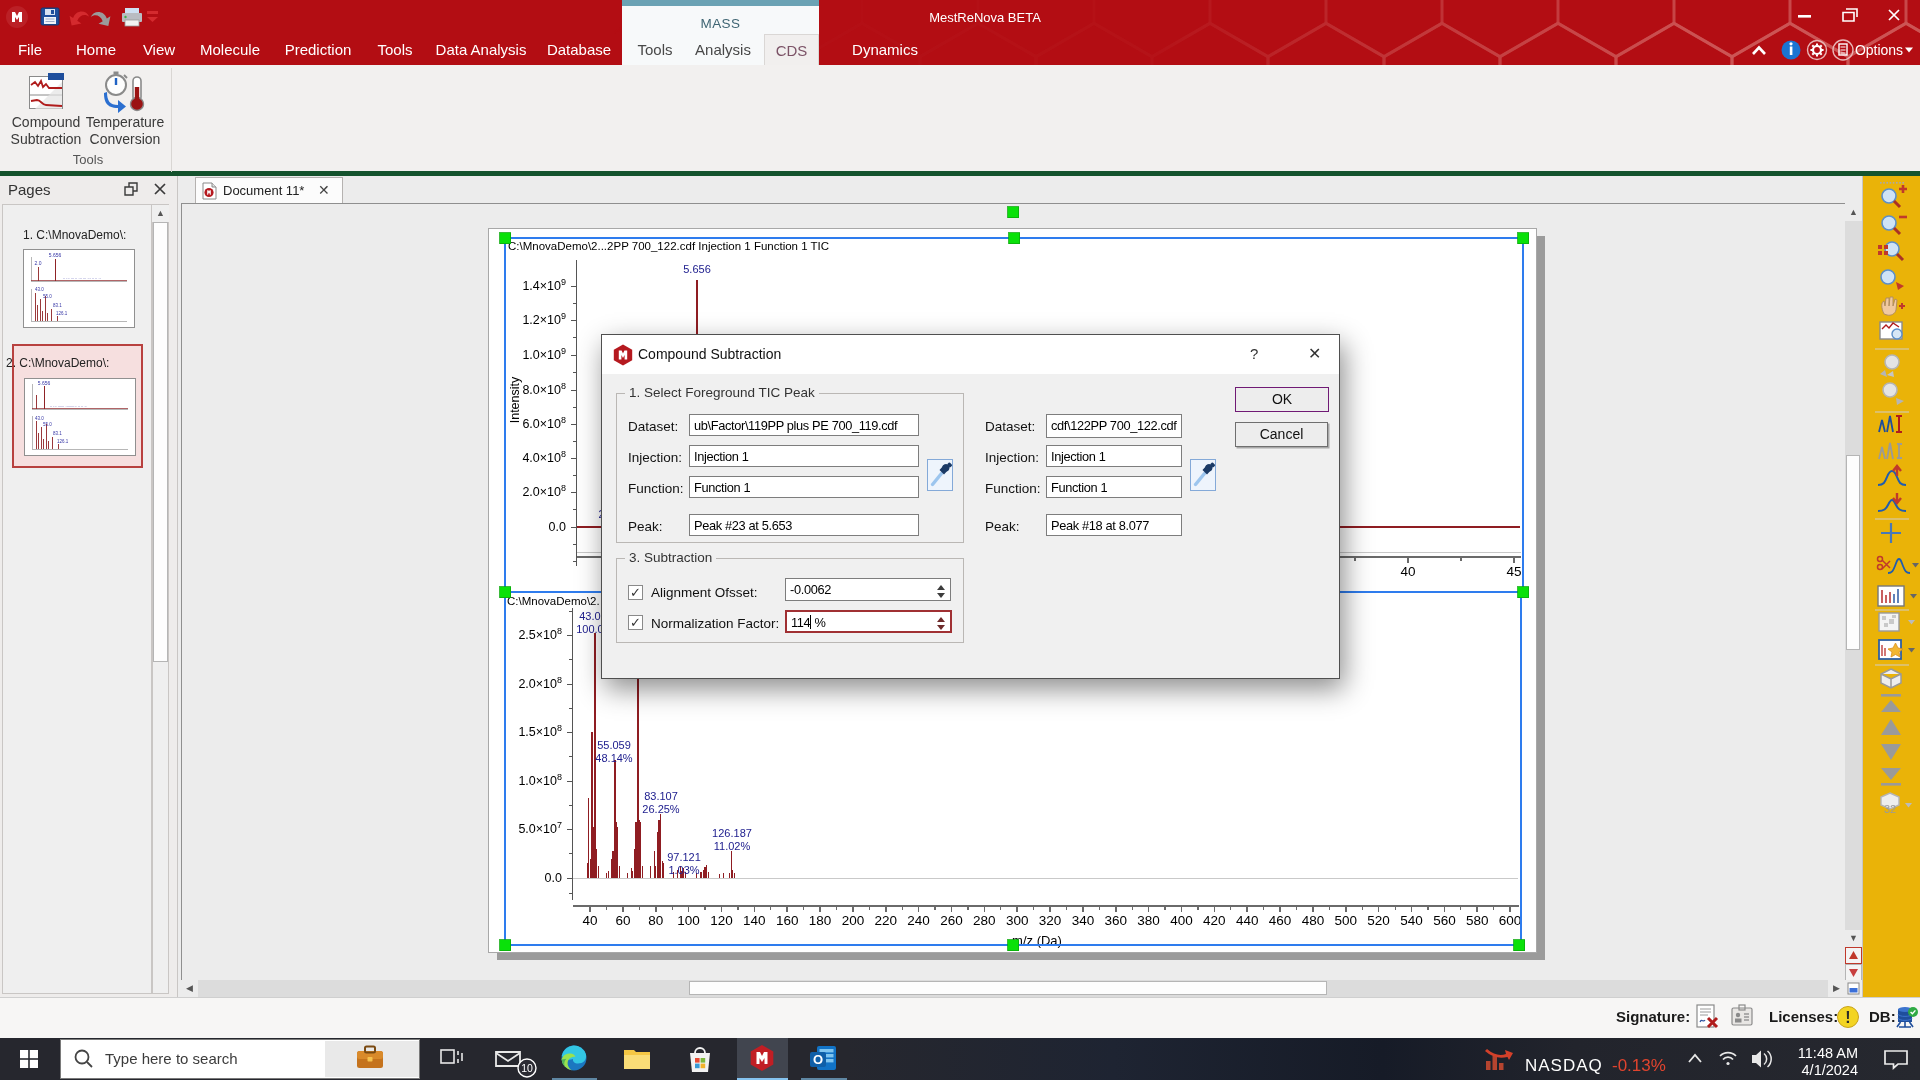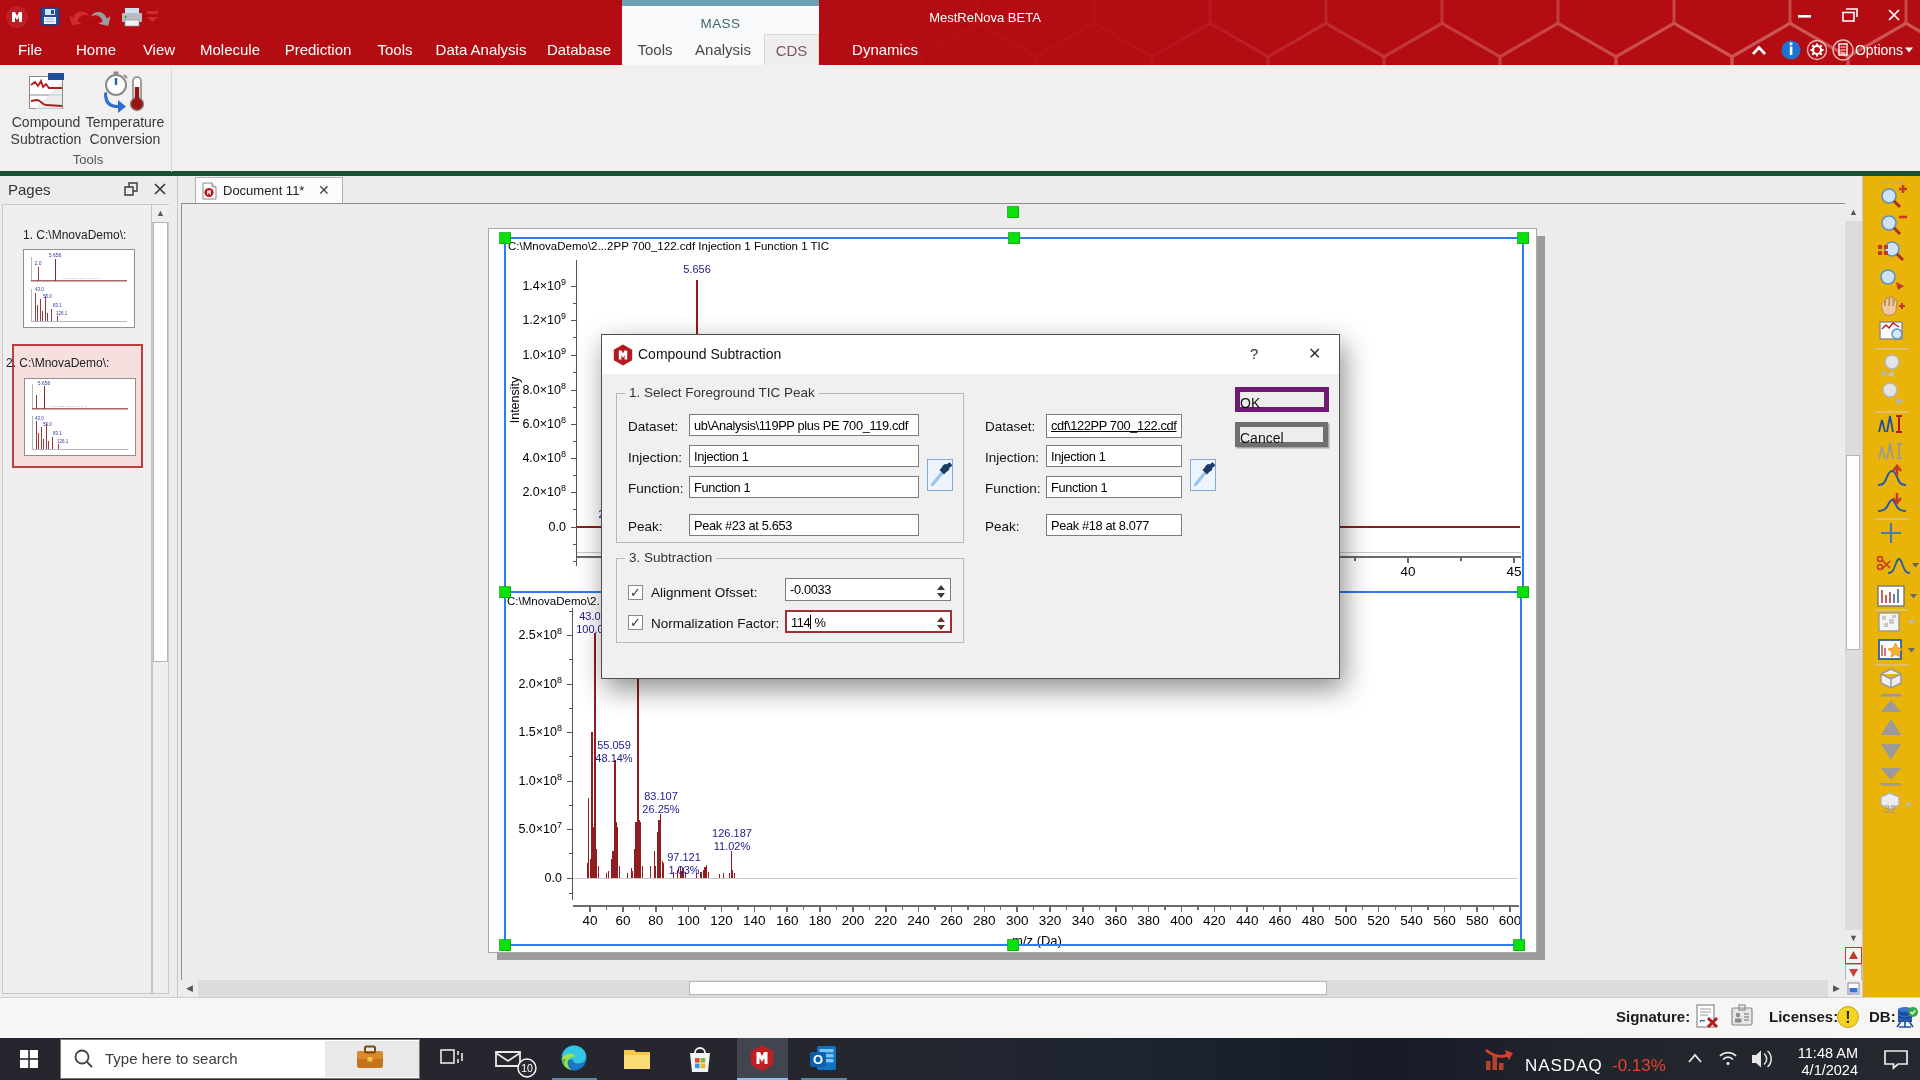--- a/index.html
+++ b/index.html
@@ -48,21 +48,21 @@
 
 #dlg{left:601px;top:334px;width:739px;height:345px;background:#f0f0f0;border:1px solid #4f4f4f;box-shadow:4px 10px 26px rgba(0,0,0,.45);}
 #dlgtitle{position:absolute;left:0;top:0;width:737px;height:39px;background:#fff;}
 #dlgtitle .t{position:absolute;left:36px;top:11px;font-size:14px;color:#111;}
 #dlgtitle .q{position:absolute;left:648px;top:10px;font-size:15px;color:#333;}
 #dlgtitle .x{position:absolute;left:706px;top:9px;font-size:16px;color:#333;}
 .grp{position:absolute;border:1px solid #bab7b4;}
 .grp .gl{position:absolute;left:8px;top:-9px;background:#f0f0f0;padding:0 4px;font-size:13.5px;color:#333;white-space:nowrap;}
 .flbl{position:absolute;font-size:13.5px;color:#111;white-space:nowrap;}
 .finp{position:absolute;background:#fff;border:1px solid #7d7d7d;font-size:12.8px;letter-spacing:-0.35px;color:#000;padding:3px 0 0 4px;white-space:nowrap;overflow:hidden;}
-.btn{position:absolute;background:#ededed;border:5px solid #701a75;font-size:14px;color:#111;text-align:left;}
+.btn{position:absolute;background:#ededed;border:1px solid #701a75;font-size:14px;color:#111;text-align:center;}
 .cb{position:absolute;width:15px;height:15px;background:#fff;border:1px solid #8a8a8a;font-size:13px;line-height:14px;text-align:center;color:#333;}
 svg{display:block;}
 </style></head>
 <body>
 
 <div class="abs" id="header">
   <svg class="abs" style="left:600px;top:0" width="1320" height="65" viewBox="0 0 1320 65">
     <defs>
       <pattern id="hex" width="116" height="200" patternUnits="userSpaceOnUse" patternTransform="translate(30,-60)">
         <g fill="none" stroke="#cd5858" stroke-width="3" stroke-opacity="0.8">
@@ -781,43 +781,43 @@
     <div class="x">✕</div>
   </div>
 
   <div class="grp" style="left:14px;top:58px;width:348px;height:150px;">
     <div class="gl">1. Select Foreground TIC Peak</div>
   </div>
   <div class="flbl" style="left:26px;top:84px;">Dataset:</div>
   <div class="flbl" style="left:26px;top:115px;">Injection:</div>
   <div class="flbl" style="left:26px;top:146px;">Function:</div>
   <div class="flbl" style="left:26px;top:184px;">Peak:</div>
-  <div class="finp" style="left:87px;top:79px;width:230px;height:22px;">ub\Analysis\119PP plus PE 700_119.cdf</div>
+  <div class="finp" style="left:87px;top:79px;width:230px;height:22px;">ub\Factor\119PP plus PE 700_119.cdf</div>
   <div class="finp" style="left:87px;top:110px;width:230px;height:22px;">Injection 1</div>
   <div class="finp" style="left:87px;top:141px;width:230px;height:22px;">Function 1</div>
   <div class="finp" style="left:87px;top:179px;width:230px;height:22px;">Peak #23 at 5.653</div>
 
   <div class="flbl" style="left:383px;top:84px;">Dataset:</div>
   <div class="flbl" style="left:383px;top:115px;">Injection:</div>
   <div class="flbl" style="left:383px;top:146px;">Function:</div>
   <div class="flbl" style="left:383px;top:184px;">Peak:</div>
-  <div class="finp" style="left:444px;top:79px;width:136px;height:24px;text-decoration:underline;">cdf\122PP 700_122.cdf</div>
+  <div class="finp" style="left:444px;top:79px;width:136px;height:24px;">cdf\122PP 700_122.cdf</div>
   <div class="finp" style="left:444px;top:110px;width:136px;height:22px;">Injection 1</div>
   <div class="finp" style="left:444px;top:141px;width:136px;height:22px;">Function 1</div>
   <div class="finp" style="left:444px;top:179px;width:136px;height:22px;">Peak #18 at 8.077</div>
 
   <div class="btn" style="left:633px;top:52px;width:94px;height:25px;line-height:23px;">OK</div>
   <div class="btn" style="left:633px;top:87px;width:93px;height:25px;line-height:23px;border-color:#6f6f6f;box-shadow:1.5px 1.5px 0 #a8a8a8;">Cancel</div>
 
   <div class="grp" style="left:14px;top:223px;width:348px;height:85px;">
     <div class="gl">3. Subtraction</div>
   </div>
   <div class="cb" style="left:26px;top:250px;">✓</div>
   <div class="flbl" style="left:49px;top:250px;">Alignment Ofsset:</div>
-  <div class="finp" style="left:183px;top:243px;width:166px;height:23px;">-0.0033</div>
+  <div class="finp" style="left:183px;top:243px;width:166px;height:23px;">-0.0062</div>
   <div class="cb" style="left:26px;top:280px;">✓</div>
   <div class="flbl" style="left:49px;top:281px;">Normalization Factor:</div>
   <div class="finp" style="left:183px;top:275px;width:167px;height:23px;border:2px solid #a03033;">114<span style="display:inline-block;width:1px;height:14px;background:#000;vertical-align:-2px;"></span> %</div>
   <div class="abs" id="dlgextra">
     <svg class="abs" style="left:10px;top:9px" width="22" height="22" viewBox="0 0 22 22">
       <path d="M11 0.5 L20.2 5.75 L20.2 16.25 L11 21.5 L1.8 16.25 L1.8 5.75 Z" fill="#b5191f"></path>
       <path d="M6.8 15.5 L6.8 6.5 L9.6 6.5 L11 9.5 L12.4 6.5 L15.2 6.5 L15.2 15.5 L12.6 15.5 L12.6 11 L11 14 L9.4 11 L9.4 15.5 Z" fill="#fff"></path>
     </svg>
     <svg class="abs" style="left:325px;top:124px" width="26" height="32" viewBox="0 0 26 32">
       <rect x="0.5" y="0.5" width="25" height="31" fill="#eef4fc" stroke="#84a9d8"></rect>

